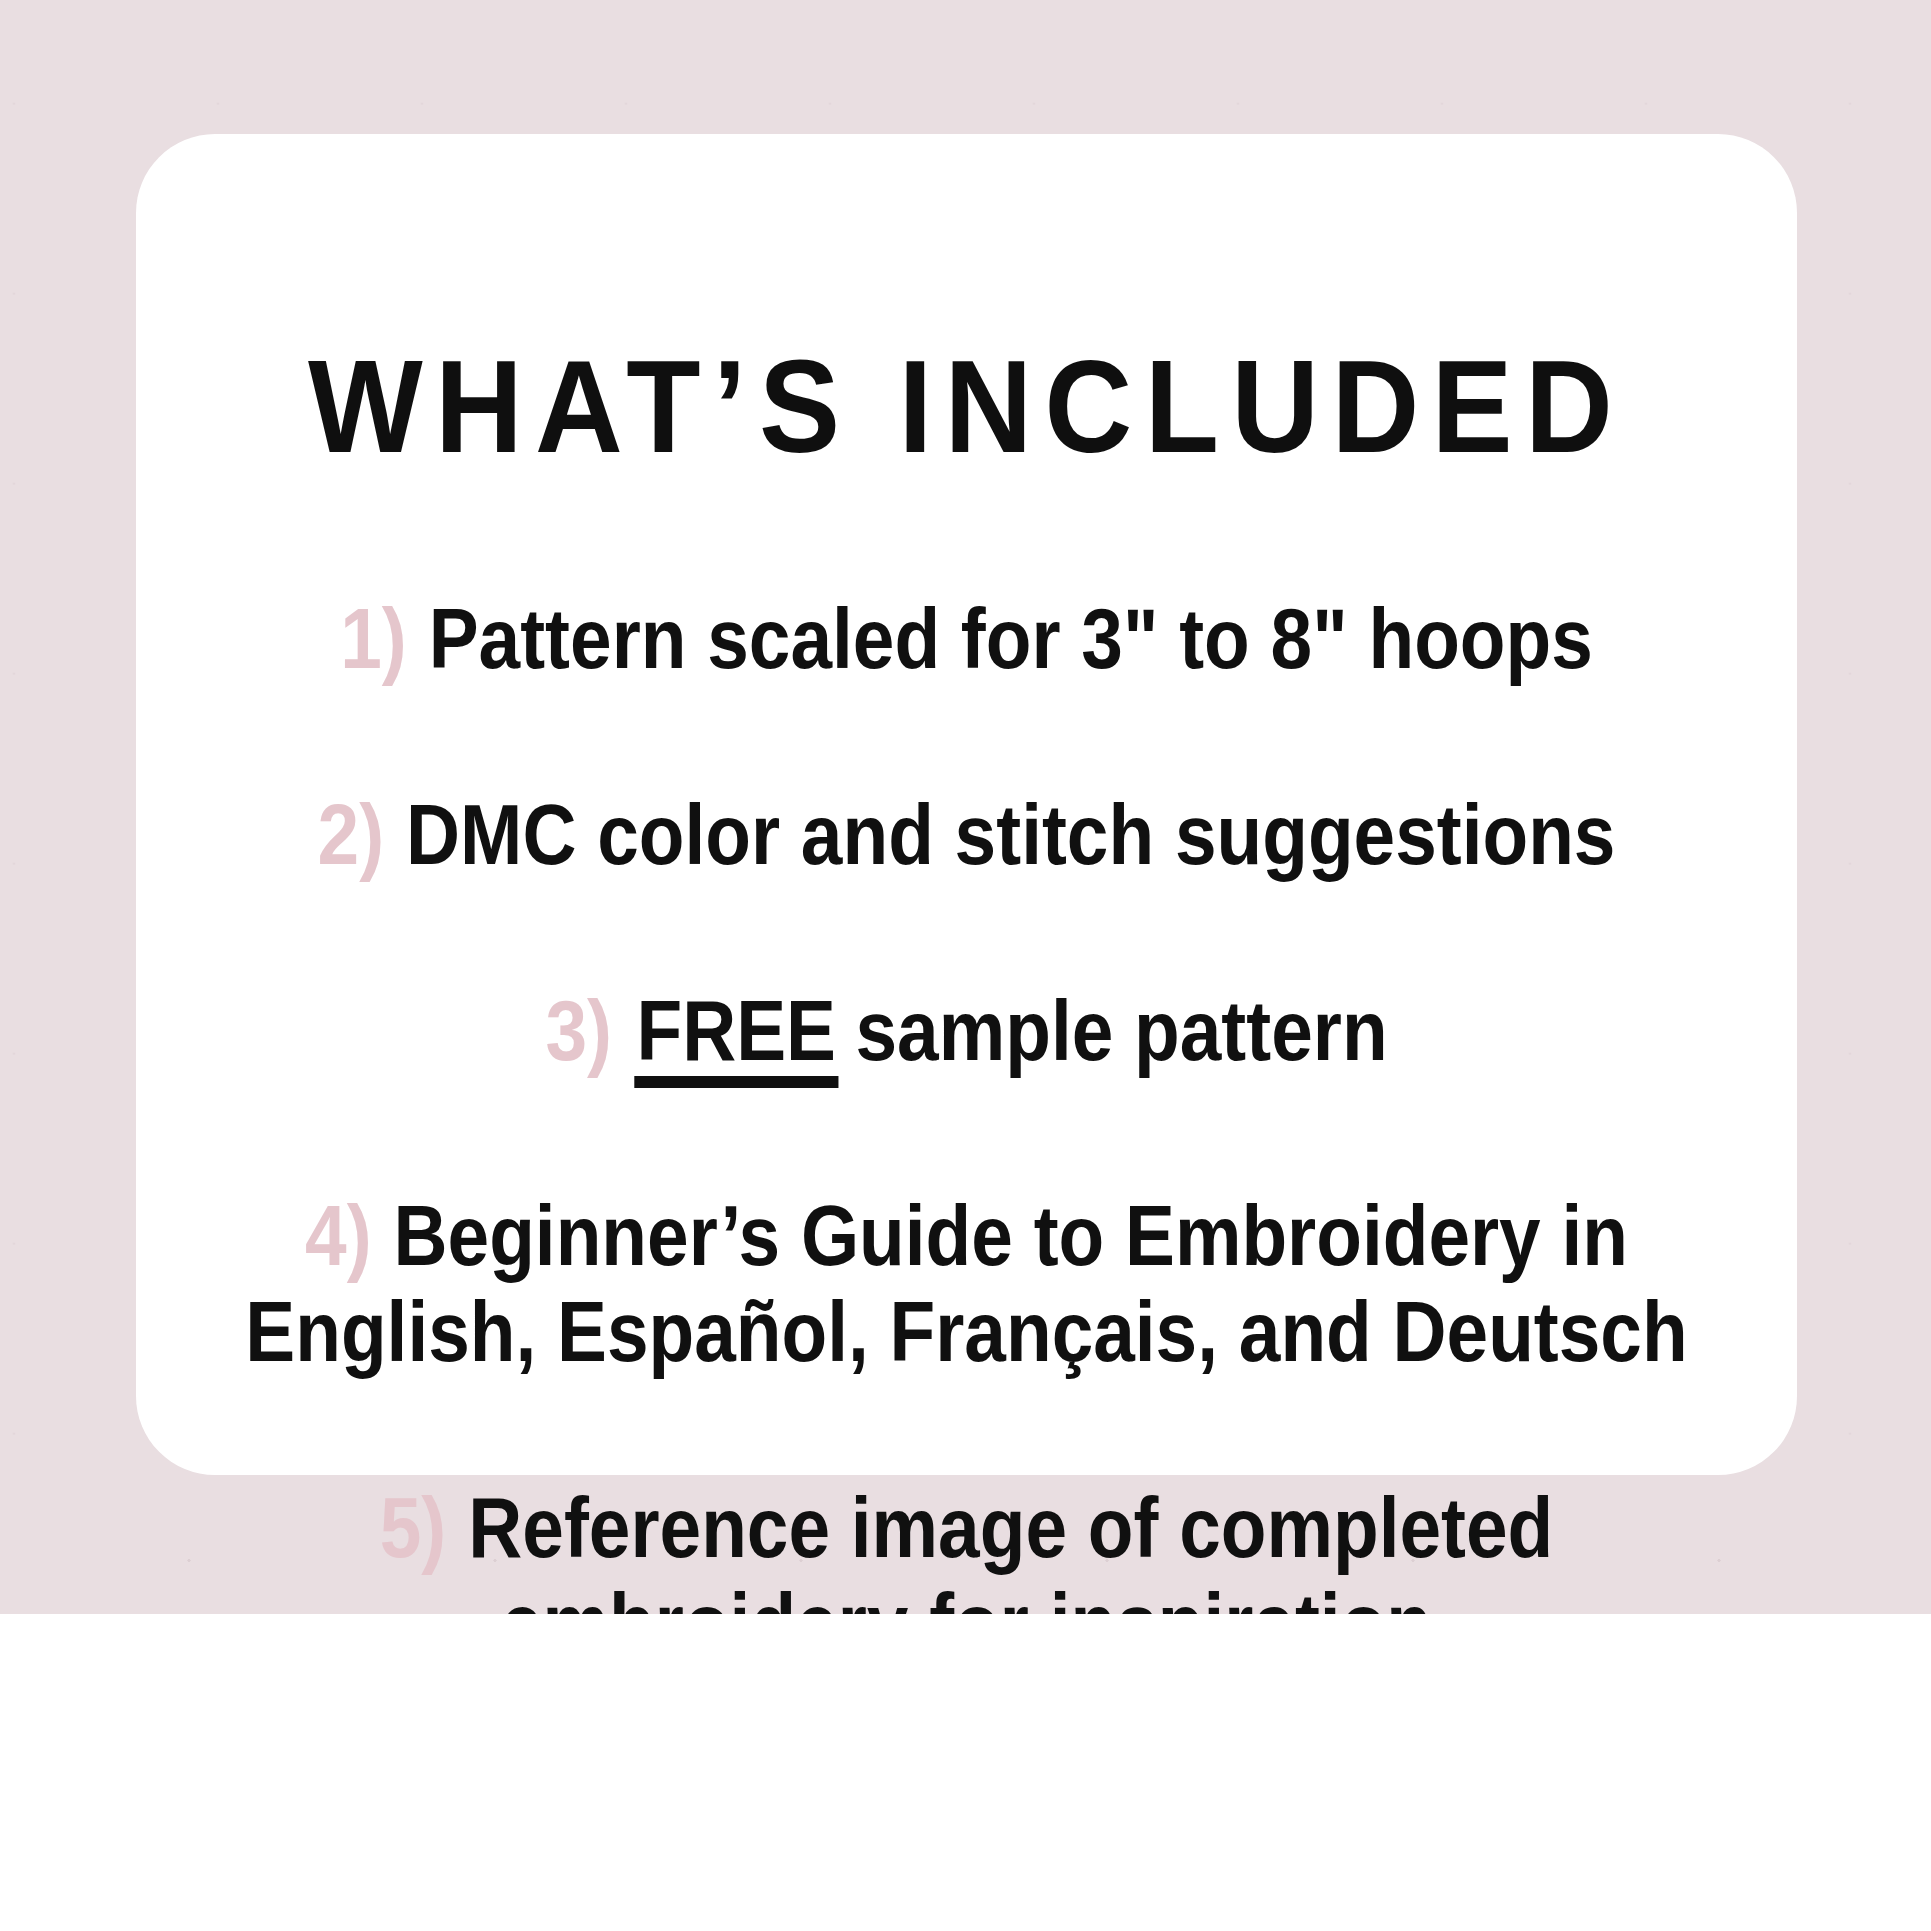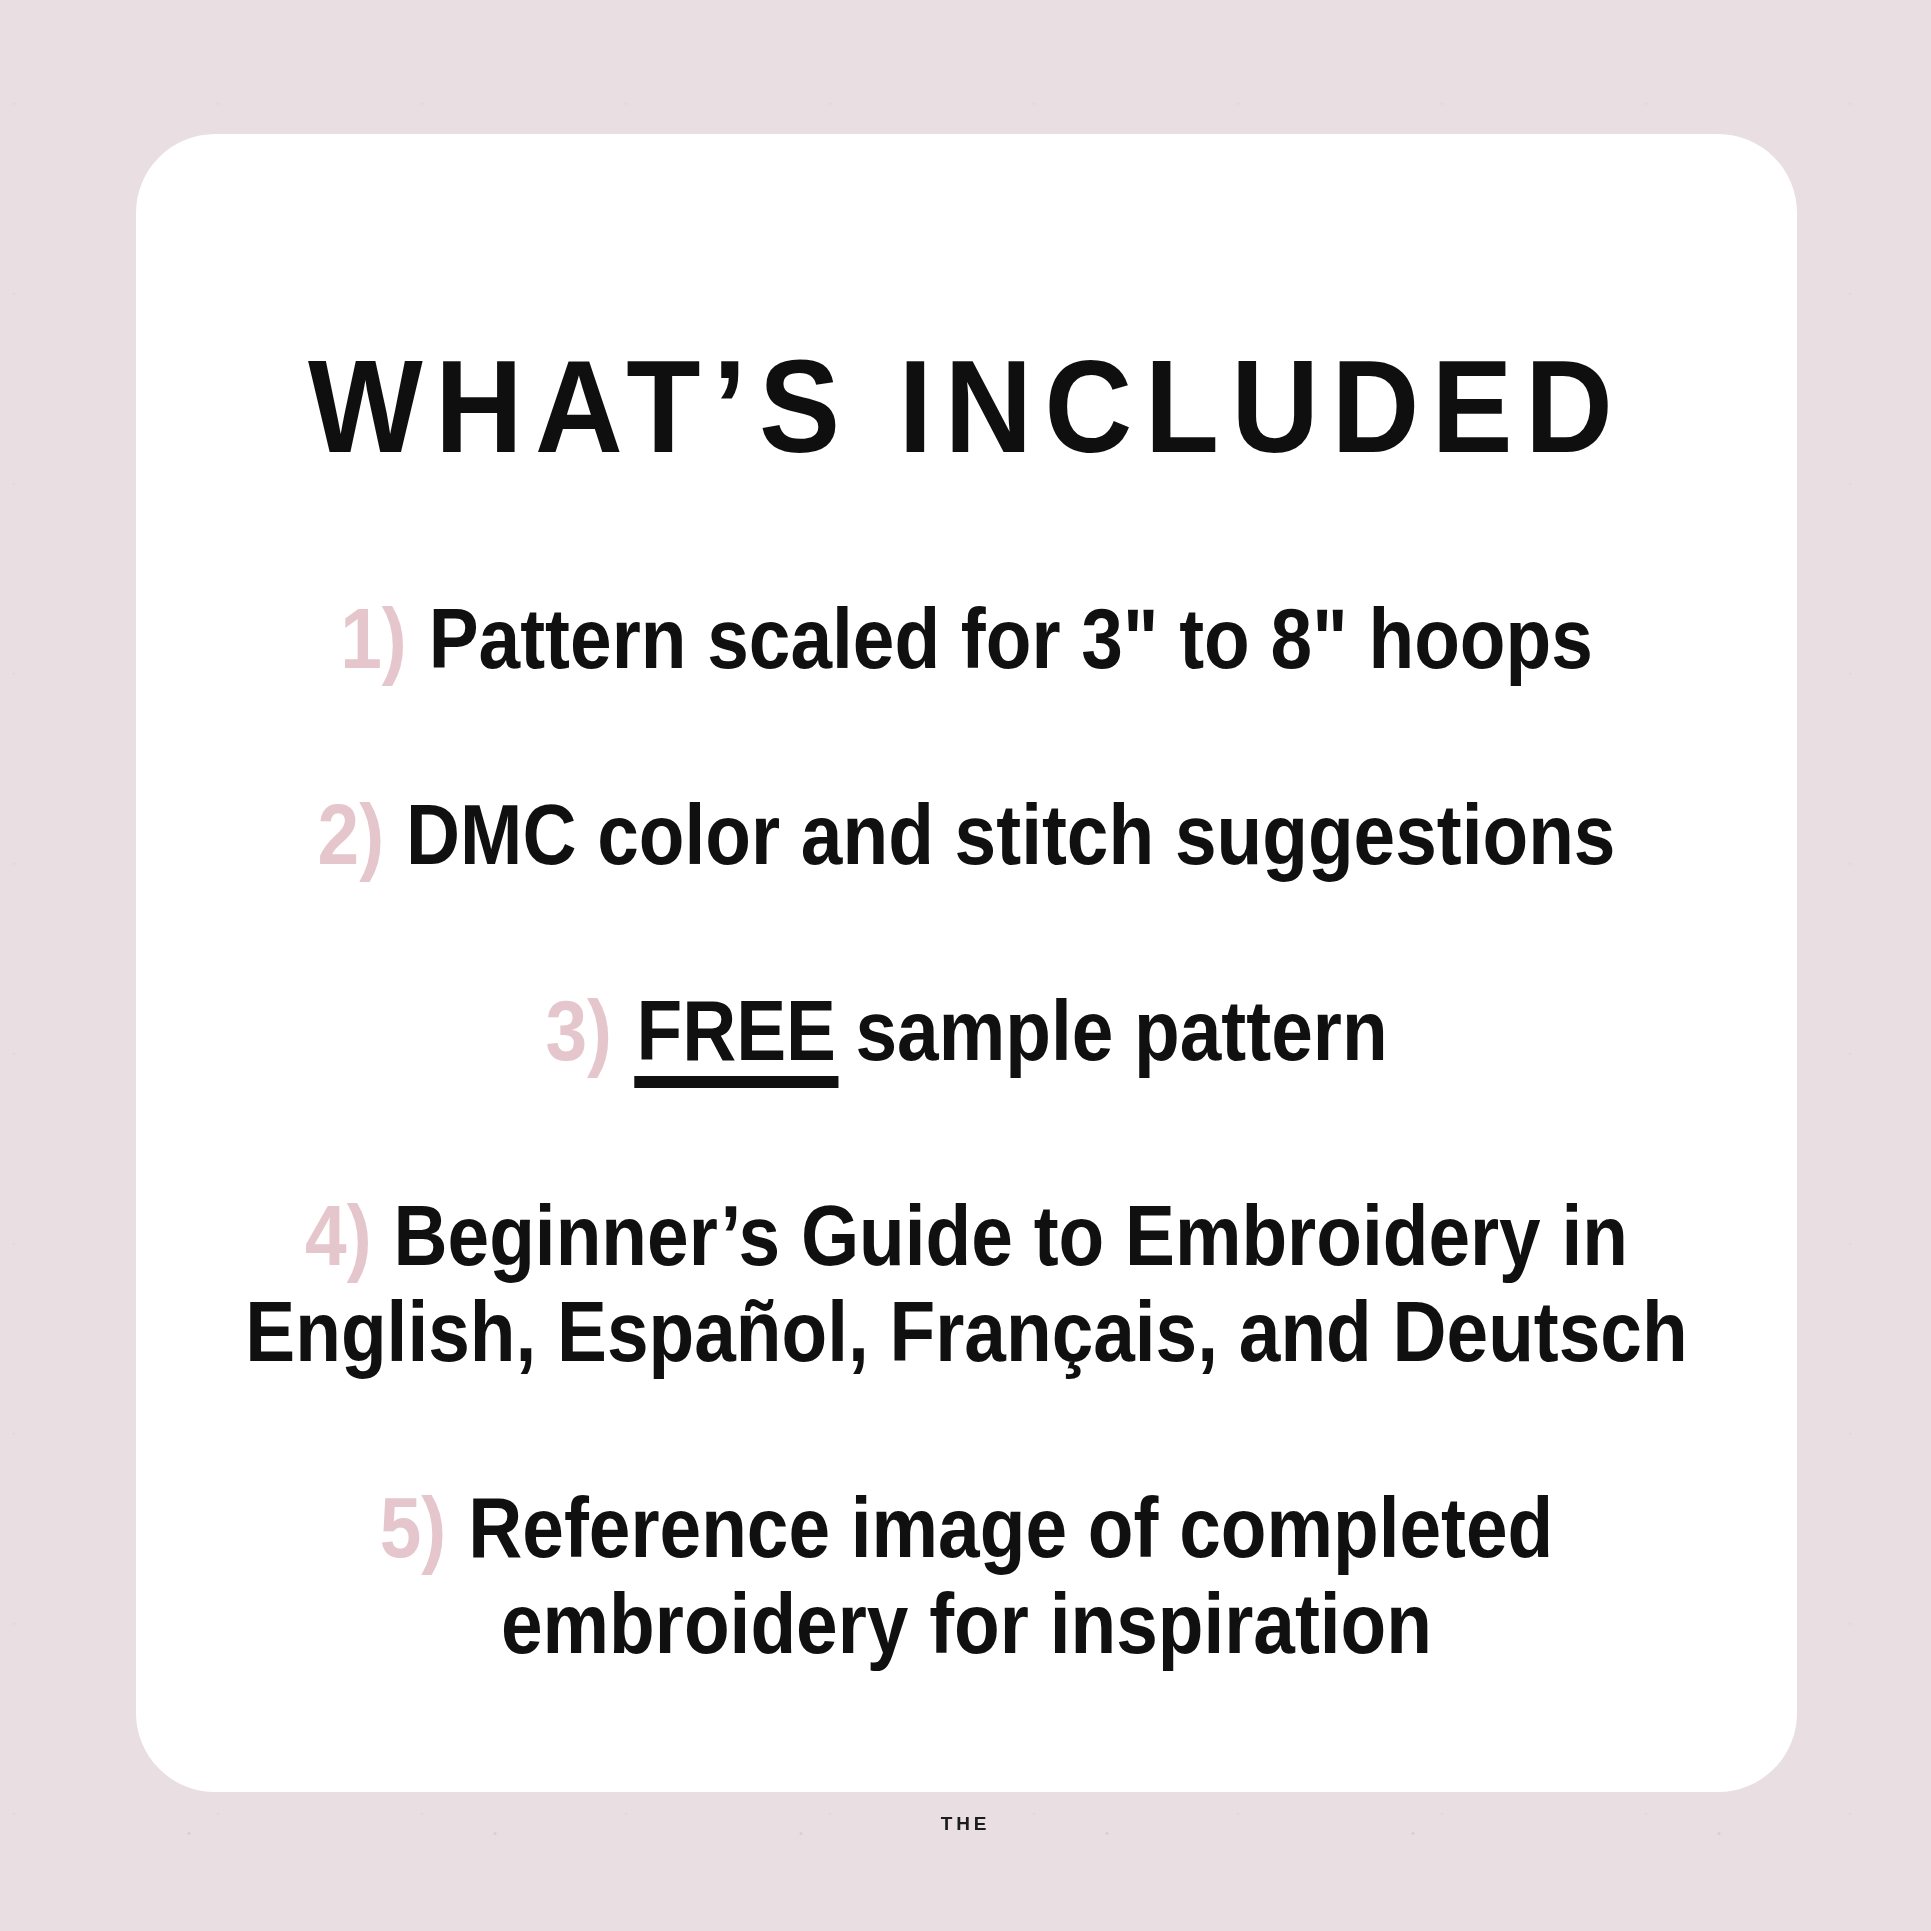--- a/index.html
+++ b/index.html
@@ -1,19 +1,19 @@
 <!DOCTYPE html>
 <html><head>
 <meta charset="utf-8">
 <style>
   html, body { margin: 0; padding: 0; }
   .canvas {
     position: relative;
     width: 1931px;
-    height: 1931px;
+    height: 1614px;
     background-color: #e9dee1;
     background-image:
       radial-gradient(rgba(190,170,176,.28) 1.4px, transparent 1.9px),
       radial-gradient(rgba(200,182,188,.18) 1.2px, transparent 1.7px);
     background-size: 306px 273px, 204px 190px;
     background-position: 36px 59px, 116px 8.7px;
     overflow: hidden;
     font-family: "Liberation Sans", sans-serif;
   }
   .card {

